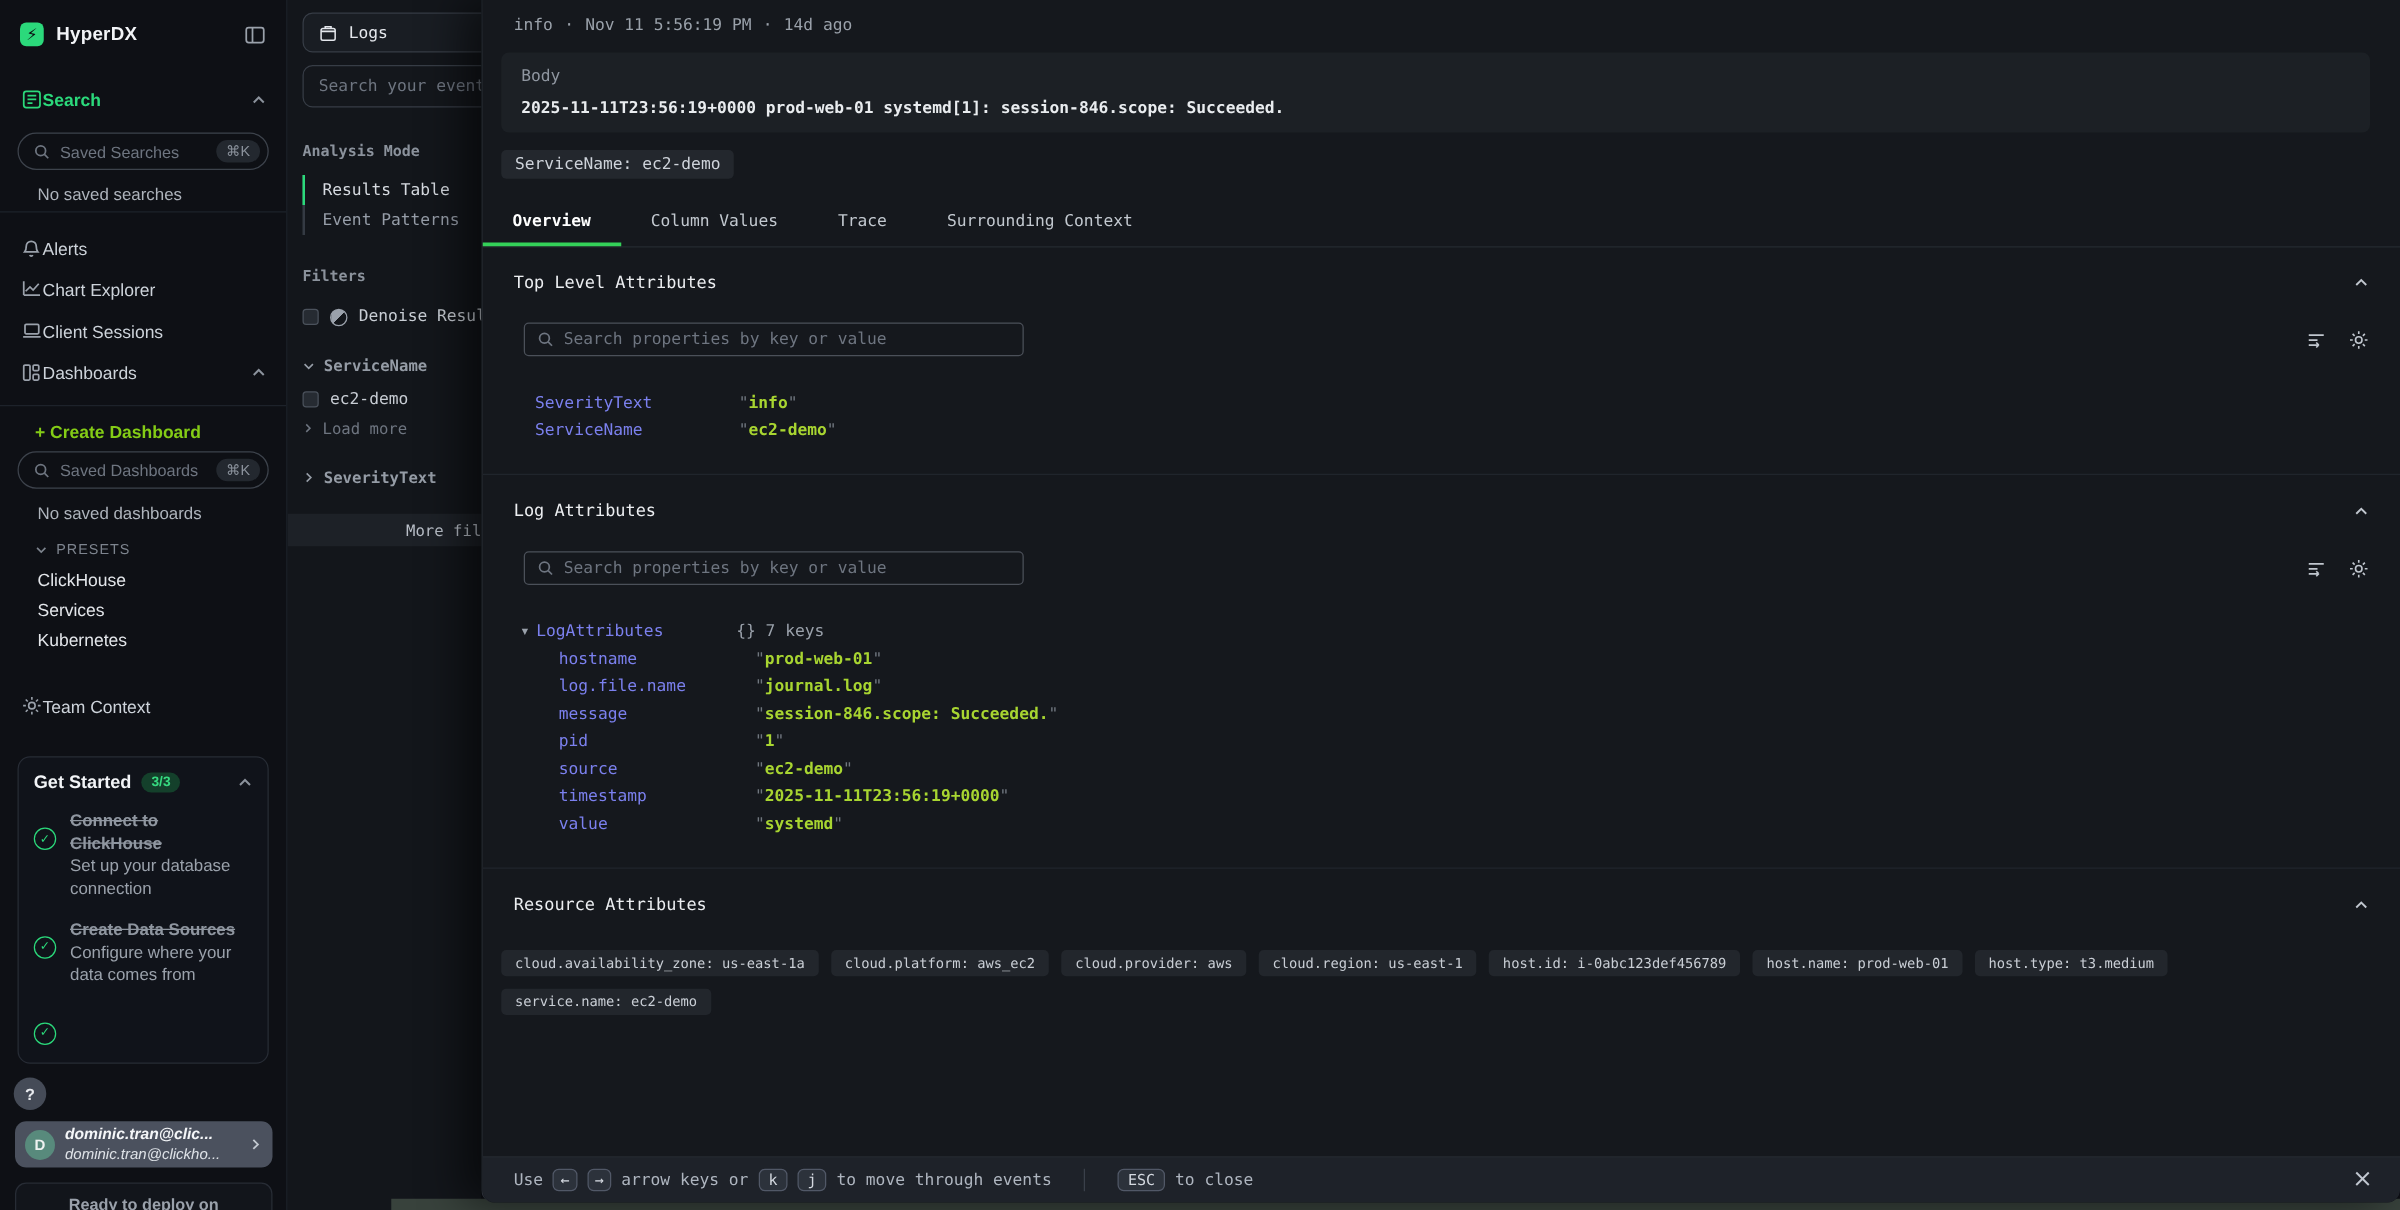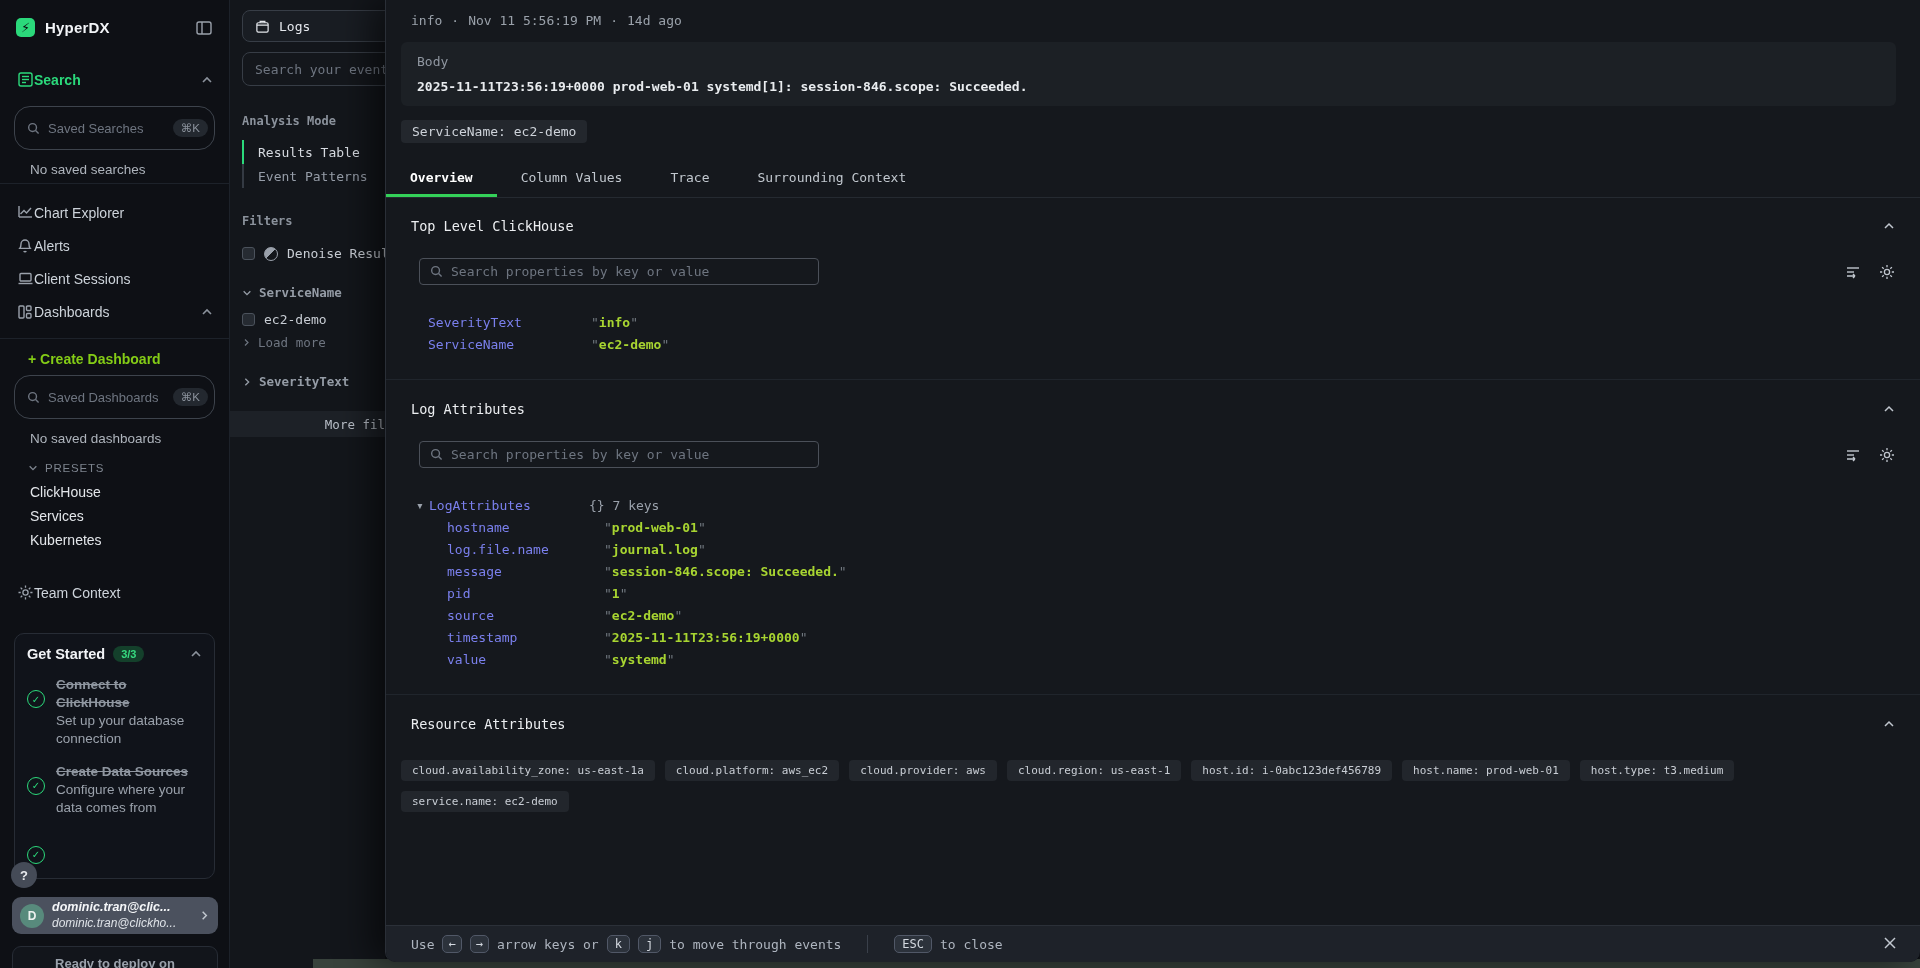--- a/index.html
+++ b/index.html
@@ -14,21 +14,21 @@
   .brand-logo { width:19px; height:19px; border-radius:5px; background:#2bd97b; color:#0b0d11;
                 display:flex; align-items:center; justify-content:center; font-weight:bold; font-size:13px; flex:none;}
   .brand-name { font-weight:bold; color:#f2f4f7; font-size:15px; margin-left:10px; letter-spacing:.2px;}
   .brand-collapse { margin-left:auto; color:#9aa1ab; display:flex; }
   .nav-row { display:flex; align-items:center; padding:0 16px; height:33px; color:#cdd3da; font-size:14px; cursor:pointer;}
   .nav-row .chev { margin-left:auto; color:#8b929c; }
   .nav-row.active { color:#2bd97b; font-weight:bold; }
   .nav-icon { width:18px; height:18px; color:#9aa1ab; flex:none; display:flex; align-items:center; justify-content:center;}
   .nav-row.active .nav-icon { color:#2bd97b; }
   .search-block { margin-top:26px; border-bottom:1px solid #1d222a; padding-bottom:6px;}
-  .pill { margin:10px 14px 0 14px; height:44px; border:1px solid #3d434c; border-radius:16px;
+  .pill { margin:10px 14px 0 14px; height:30px; border:1px solid #3d434c; border-radius:16px;
           display:flex; align-items:center; gap:8px; padding:0 6px 0 12px; color:#6e7580; cursor:text;}
   .pill .ph { flex:1; font-size:13px; color:#6e7580; white-space:nowrap; overflow:hidden;}
   .pill .kbd-badge { background:#23282f; border-radius:10px; padding:2px 8px; font-size:11.5px; color:#8b929c;}
   .muted-line { margin:12px 16px 0 30px; color:#aeb4bc; font-size:13.5px; }
   .sb-divider { border-bottom:1px solid #1d222a; margin-top:10px; }
   .create-row { margin:12px 16px 6px 28px; color:#84cc16; font-size:14px; cursor:pointer;font-weight:bold;}
   .presets-label { margin:16px 16px 0 28px; color:#7d848e; font-size:11.5px; letter-spacing:.8px; display:flex; gap:7px; align-items:center; cursor:pointer;}
   .preset-item { margin:0 16px 0 30px; padding:4px 0; color:#e3e6ea; font-size:14px; cursor:pointer;}
   .gs-card { margin:24px 14px 0 14px; border:1px solid #272c35; border-radius:10px; padding:12px 12px 14px 12px; background:#10131a;}
   .gs-head { display:flex; align-items:center; gap:8px; }
@@ -169,36 +169,36 @@
         </svg>
       <span class="ph">Saved Searches</span>
       <span class="kbd-badge">⌘K</span>
     </div>
     <div class="muted-line">No saved searches</div>
   </div>
 
   <div style="margin-top:12px;">
     <div class="nav-row">
       <span class="nav-icon">
+        <svg width="16" height="16" viewBox="0 0 16 16" fill="none" stroke="currentColor" stroke-width="1.4">
+            <path d="M8 2a4 4 0 0 0-4 4c0 3-1.2 4.4-1.2 4.4h10.4S12 9 12 6a4 4 0 0 0-4-4z"></path>
+            <path d="M6.8 13a1.3 1.3 0 0 0 2.4 0"></path>
+          </svg>
+      </span>
+      <span>Alerts</span>
+    </div>
+    <div class="nav-row">
+      <span class="nav-icon">
         <svg width="17" height="17" viewBox="0 0 17 17" fill="none" stroke="currentColor" stroke-width="1.4">
             <polyline points="2,13 2,2"></polyline>
             <polyline points="2,13 15,13"></polyline>
             <polyline points="3.5,10 7,6.5 9.5,9 14,4"></polyline>
           </svg>
       </span>
       <span>Chart Explorer</span>
-    </div>
-    <div class="nav-row">
-      <span class="nav-icon">
-        <svg width="16" height="16" viewBox="0 0 16 16" fill="none" stroke="currentColor" stroke-width="1.4">
-            <path d="M8 2a4 4 0 0 0-4 4c0 3-1.2 4.4-1.2 4.4h10.4S12 9 12 6a4 4 0 0 0-4-4z"></path>
-            <path d="M6.8 13a1.3 1.3 0 0 0 2.4 0"></path>
-          </svg>
-      </span>
-      <span>Alerts</span>
     </div>
     <div class="nav-row">
       <span class="nav-icon">
         <svg width="17" height="17" viewBox="0 0 17 17" fill="none" stroke="currentColor" stroke-width="1.4">
             <rect x="3" y="3.5" width="11" height="7.5" rx="1"></rect>
             <line x1="1.5" y1="13.5" x2="15.5" y2="13.5"></line>
           </svg>
       </span>
       <span>Client Sessions</span>
     </div>
@@ -378,21 +378,21 @@
     <div class="tab active">Overview</div>
     <div class="tab">Column Values</div>
     <div class="tab">Trace</div>
     <div class="tab">Surrounding Context</div>
   </div>
 
   <div class="p-scroll">
 
     <div class="section">
       <div class="sec-head">
-        <span class="sec-title">Top Level ClickHouse</span>
+        <span class="sec-title">Top Level Attributes</span>
         <span class="sec-chev">
           <svg width="14" height="14" viewBox="0 0 14 14" fill="none" stroke="currentColor" stroke-width="1.5">
               <polyline points="3,9 7,5 11,9"></polyline>
             </svg>
         </span>
       </div>
       <div class="toolbar">
         <div class="prop-search">
           <svg width="13" height="13" viewBox="0 0 14 14" fill="none" stroke="currentColor" stroke-width="1.5">
               <circle cx="6" cy="6" r="4.2"></circle>

